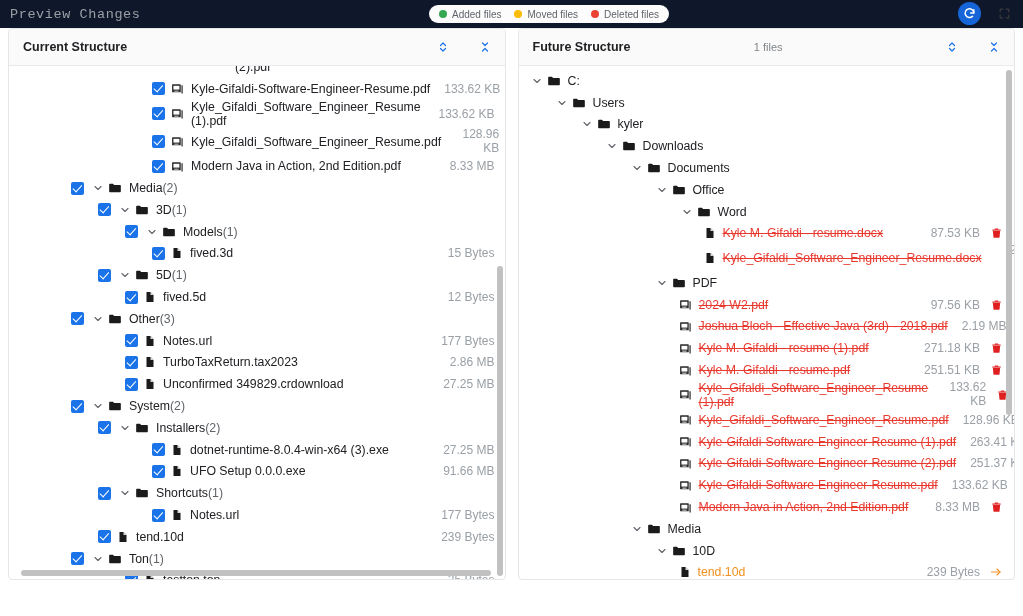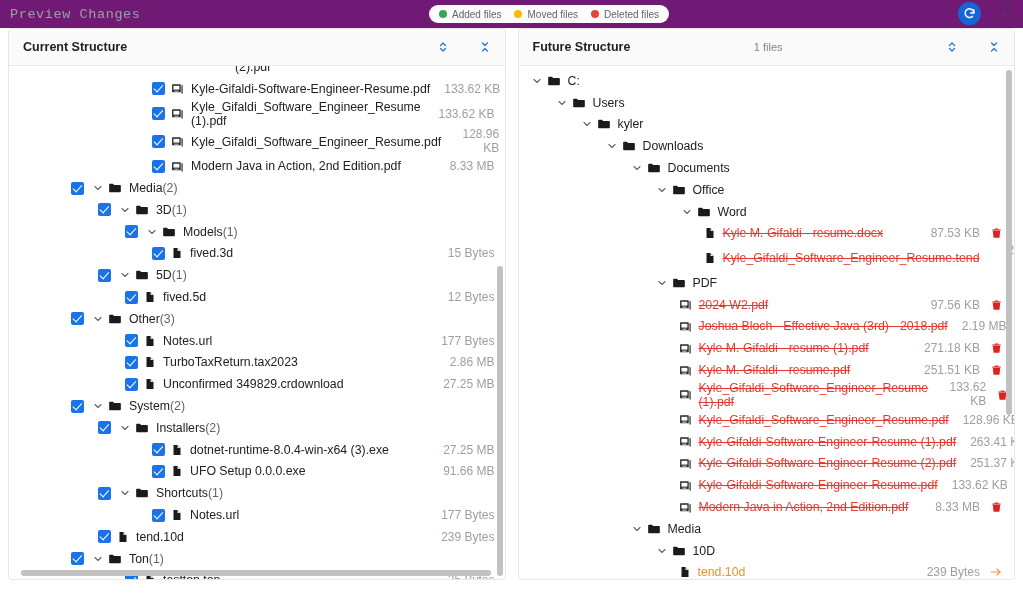--- a/index.html
+++ b/index.html
@@ -11,21 +11,21 @@
     font-family: "Liberation Sans", sans-serif;
     overflow: hidden;
   }
 
   
   .topbar {
     position: relative;
     height: 28px;
     display: flex;
     align-items: center;
-    background: #701a75;
+    background: #0f172a;
   }
   .app-title {
     font-family: "Liberation Mono", monospace;
     font-size: 13.5px;
     color: #9aa0a6;
     letter-spacing: 0.6px;
     padding-left: 10px;
     white-space: nowrap;
   }
   .legend {
@@ -750,21 +750,21 @@
             </span>
           </div>
           <div class="row deleted">
             <span class="indent" style="width: 185px;"></span>
             <span class="ficon">
               <svg width="12" height="14" viewBox="0 0 24 24">
                 <path d="M5 2h8l6 6v14H5z" fill="#1b1b1b"></path>
                 <path d="M13 2v6h6" fill="#ffffff" opacity="0.85"></path>
               </svg>
             </span>
-            <span class="name">Kyle_Gifaldi_Software_Engineer_Resume.tend</span>
+            <span class="name">Kyle_Gifaldi_Software_Engineer_Resume.docx</span>
             <span class="spacer"></span>
             <span class="size wrapsize">21.72 KB</span>
           </div>
           <div class="row">
             <span class="indent" style="width: 135px;"></span>
             <span class="caret">
               <svg width="12" height="12" viewBox="0 0 24 24">
                 <polyline points="6 9 12 15 18 9" fill="none" stroke="#5f6368" stroke-width="2.2" stroke-linecap="round" stroke-linejoin="round"></polyline>
               </svg>
             </span>

